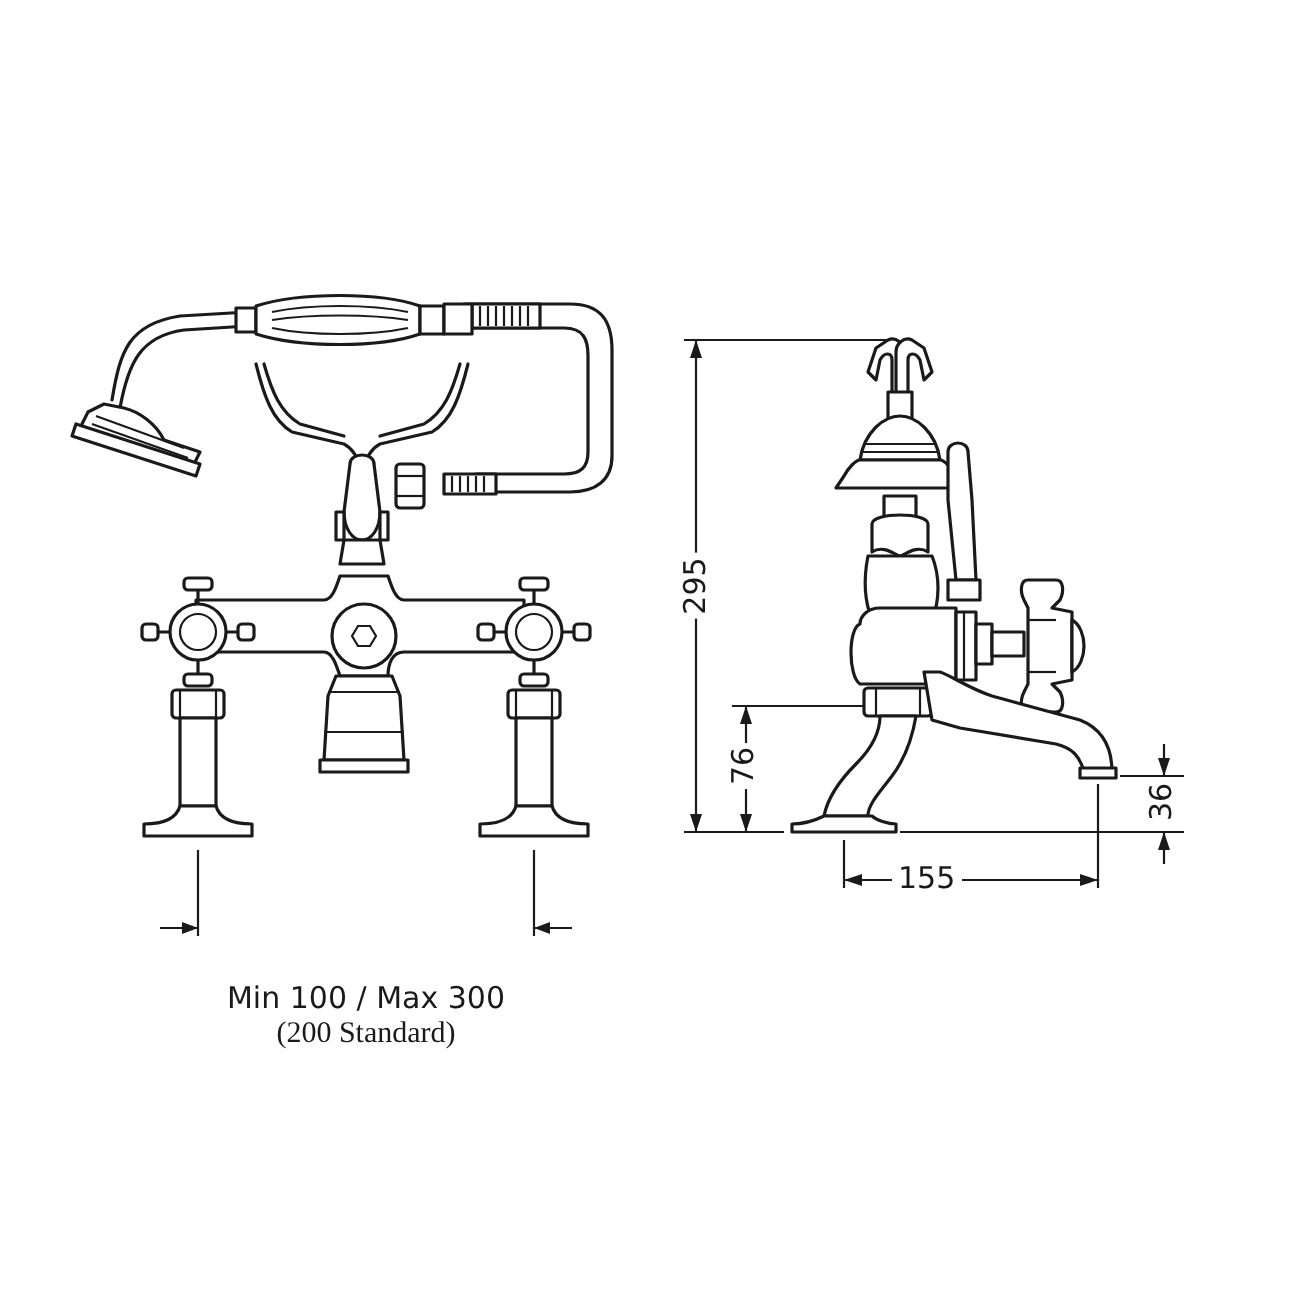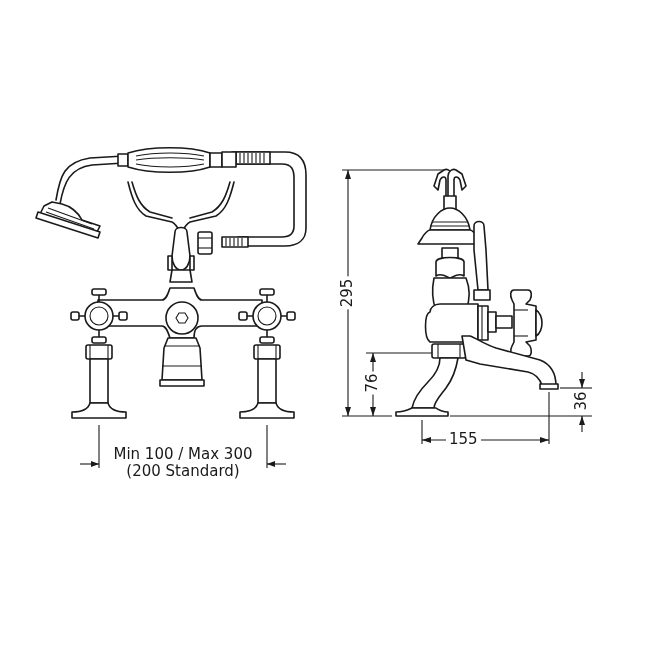--- a/index.html
+++ b/index.html
@@ -5,21 +5,21 @@
     html, body { margin: 0; padding: 0; background: #ffffff; }
     body { width: 650px; height: 650px; position: relative; overflow: hidden; font-family: "DejaVu Sans", "Liberation Sans", sans-serif; }
     svg.drawing { position: absolute; left: 0; top: 0; width: 650px; height: 650px; }
     .ln { fill: none; stroke: #1a1a1a; stroke-width: 1.6; stroke-linejoin: round; stroke-linecap: round; }
     .thin { fill: none; stroke: #1a1a1a; stroke-width: 1.1; }
     .fillw { fill: #ffffff; stroke: #1a1a1a; stroke-width: 1.6; stroke-linejoin: round; }
     .dim { fill: none; stroke: #1a1a1a; stroke-width: 1.1; }
     .arrow { fill: #1a1a1a; stroke: none; }
     .label { position: absolute; color: #1a1a1a; font-family: "DejaVu Sans", "Liberation Sans", sans-serif; font-size: 15px; white-space: nowrap; background: #fff; line-height: 1.15; }
     .vlabel { position: absolute; color: #1a1a1a; font-family: "DejaVu Sans", "Liberation Sans", sans-serif; font-size: 15px; transform: rotate(-90deg); transform-origin: center center; background: #fff; padding: 0 2px; }
-    .center-lbl { text-align: center; }
+    .center-lbl { text-align: center; margin-top: 45px; }
   </style>
 </head>
 <body>
 
 <svg class="drawing" viewBox="0 0 650 650" xmlns="http://www.w3.org/2000/svg">
 
   <g>
 
     <path class="ln" d="M56,200 C60,176 64,162 90,158 L124,156"></path>
     <path class="ln" d="M60,204 C64,182 70,168 92,165 L124,163"></path>
@@ -196,21 +196,21 @@
       <line class="dim" x1="549" y1="392" x2="549" y2="444"></line>
       <line class="dim" x1="422" y1="440" x2="549" y2="440"></line>
       <polygon class="arrow" points="422,440 431,437 431,443"></polygon>
       <polygon class="arrow" points="549,440 540,437 540,443"></polygon>
     </g>
   </g>
 </svg>
 
 <div class="label center-lbl" style="left:100px; top:446px; width:166px; background:transparent;">
   <div style="background:#fff; display:inline-block;">Min 100 / Max 300</div><br>
-  <div style="background:#fff; display:inline-block;">(200 Standard)</div>
+  <div style="background:#fff; display:inline-block;font-family:Liberation Serif, serif;">(200 Standard)</div>
 </div>
 
 <div class="vlabel" style="left:331px; top:284px;">295</div>
 
 <div class="vlabel" style="left:360px; top:374px;">76</div>
 
 <div class="vlabel" style="left:569px; top:392px;">36</div>
 
 <div class="label" style="left:446px; top:431px; padding:0 3px;">155</div>
 

